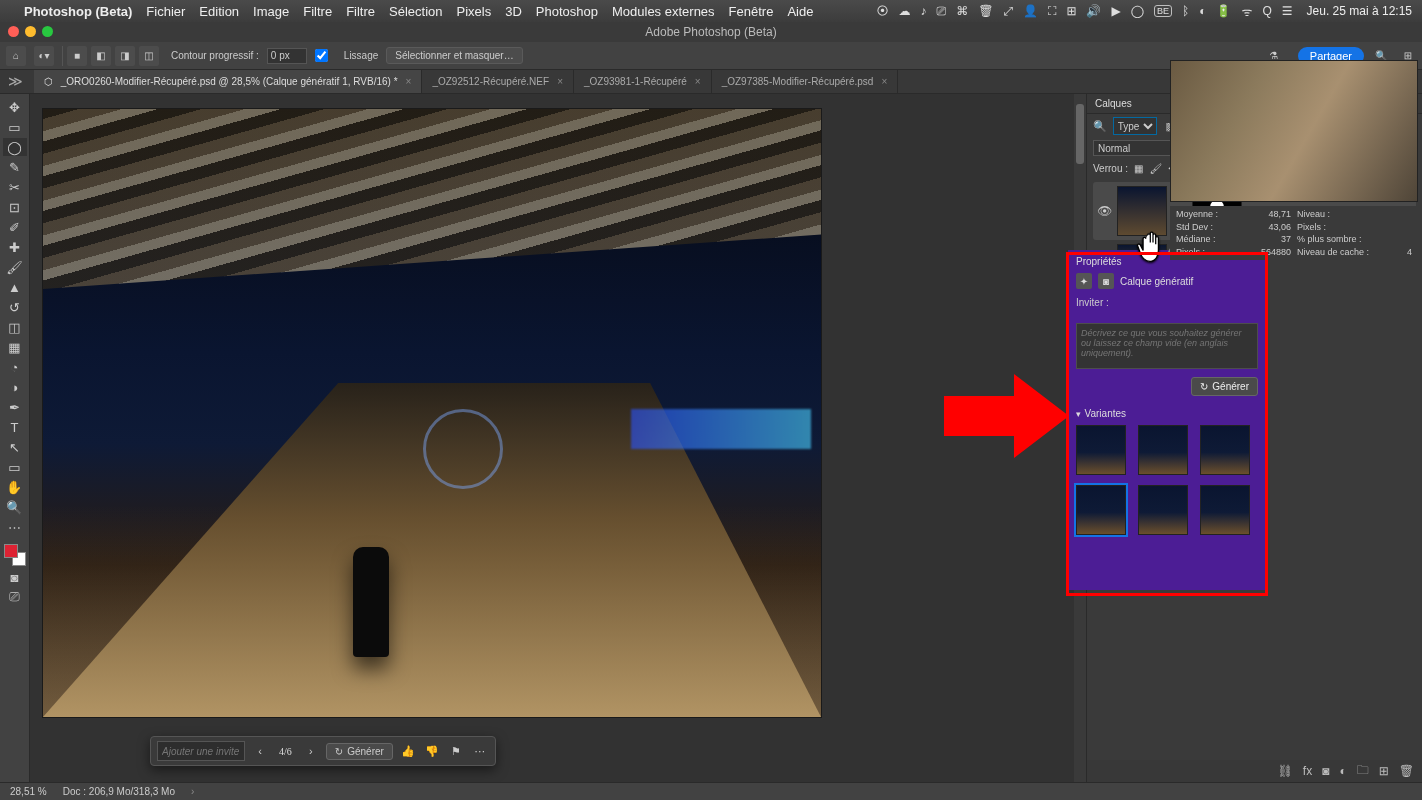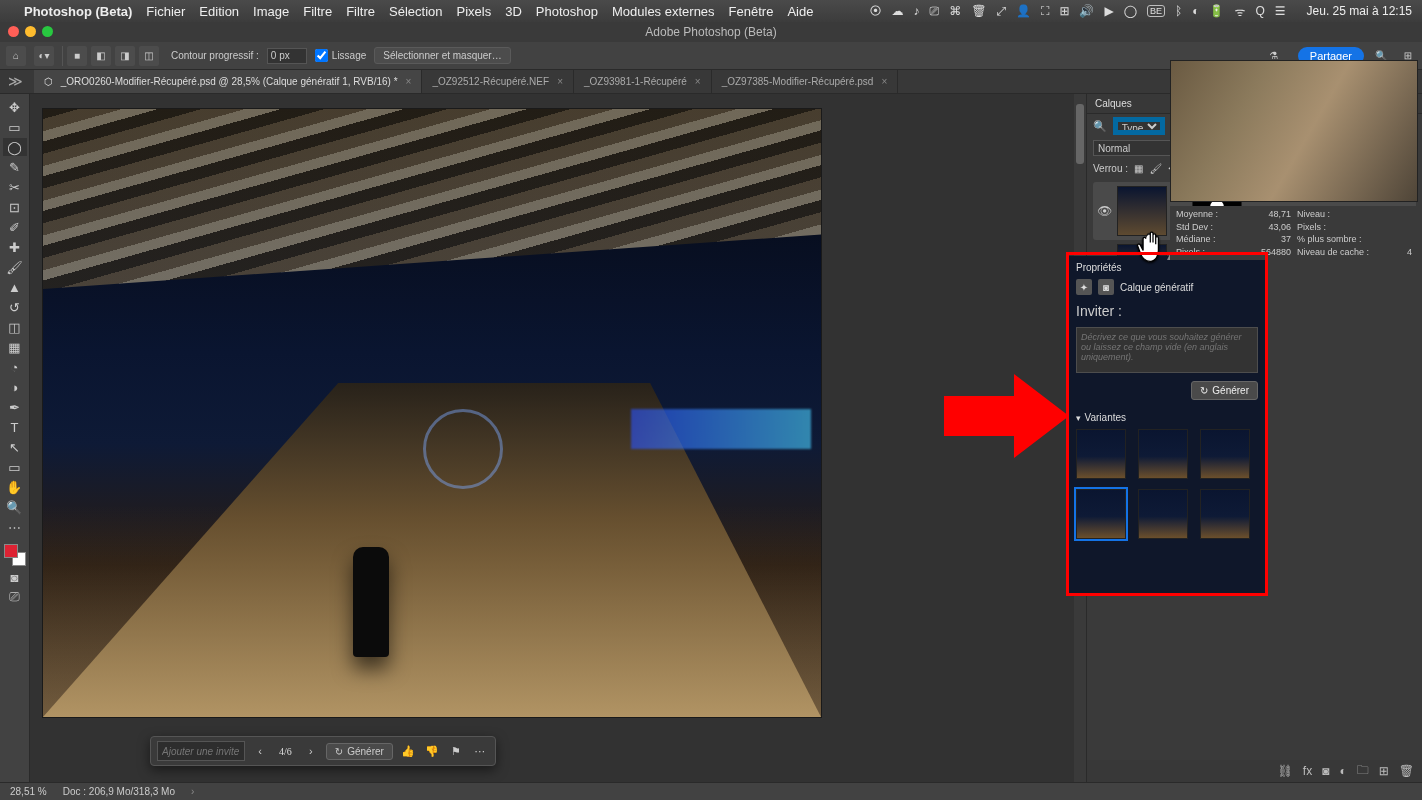--- a/index.html
+++ b/index.html
@@ -4,32 +4,32 @@
 <style>
   * { margin:0; padding:0; box-sizing:border-box; font-family: -apple-system, BlinkMacSystemFont, "Segoe UI", Helvetica, Arial, sans-serif; }
   body { width:1422px; height:800px; background:#323232; color:#ccc; font-size:11px; overflow:hidden; position:relative; }
   
   .mac-menubar { height:22px; background:linear-gradient(#4a4a4a,#3c3c3c); display:flex; align-items:center; padding:0 10px; color:#eee; gap:14px; font-size:13px; }
   .mac-menubar .apple { font-size:14px; }
   .mac-menubar .app-name { font-weight:700; }
   .mac-menubar .spacer { flex:1; }
   .mac-menubar .status-icons { display:flex; gap:10px; align-items:center; font-size:12px;}
   .mac-menubar .status-icons span { opacity:.9; }
-  .mac-menubar .clock { font-size:12px;margin-left:7px; }
+  .mac-menubar .clock { font-size:12px; }
   
   .win-title { height:20px; background:#3a3a3a; display:flex; align-items:center; justify-content:center; color:#bbb; position:relative; font-size:12px;}
   .traffic { position:absolute; left:8px; top:4px; display:flex; gap:6px;}
   .traffic .dot { width:11px; height:11px; border-radius:50%; }
   .dot.red{background:#ff5f57;} .dot.yellow{background:#febc2e;} .dot.green{background:#28c840;}
   
   .options-bar { height:28px; background:#424242; display:flex; align-items:center; padding:0 6px; gap:8px; border-bottom:1px solid #2a2a2a; color:#ccc; font-size:10px;}
   .ob-btn { width:20px;height:20px; display:flex;align-items:center;justify-content:center; background:#4c4c4c; border-radius:2px;}
   .ob-group { display:flex; gap:4px; padding:0 4px; border-left:1px solid #555;}
   .ob-input { background:#333; border:1px solid #555; color:#ccc; width:40px; height:16px; font-size:10px; padding:0 3px;}
-  .ob-check { display:flex; align-items:center; gap:4px;}
+  .ob-check { display:flex; align-items:center; gap:16px;}
   .ob-plain { background:#4c4c4c; padding:2px 8px; border-radius:3px; border:1px solid #5a5a5a;}
   .share-btn { background:#1473e6; color:#fff; padding:3px 12px; border-radius:12px; font-size:11px; margin-left:6px;}
   .ob-right { margin-left:auto; display:flex; align-items:center; gap:10px;}
   .ob-right .icon { width:16px;height:16px; display:flex;align-items:center;justify-content:center; color:#ccc;}
   
   .tabs { height:24px; background:#383838; display:flex; align-items:stretch; border-bottom:1px solid #2a2a2a; padding-left:34px; position:relative;}
   .tabs .collapse { position:absolute; left:8px; top:3px; width:16px;height:16px; color:#aaa; font-size:14px;}
   .tab { display:flex; align-items:center; padding:0 10px; color:#aaa; font-size:10px; gap:8px; border-right:1px solid #2a2a2a;}
   .tab.active { background:#454545; color:#ddd;}
   .tab .close { color:#888; }
@@ -70,21 +70,21 @@
   .tb-btn { background:#4a4a4a; border:1px solid #666; border-radius:3px; padding:2px 8px; font-size:10px; display:flex;align-items:center;gap:4px;}
   .tb-icon { width:18px;height:18px; display:flex;align-items:center;justify-content:center; color:#ccc;}
   
   .vscroll { position:absolute; right:0; top:0; width:12px; bottom:0; background:#3a3a3a;}
   .vscroll .thumb { position:absolute; top:10px; left:2px; right:2px; height:60px; background:#666; border-radius:3px;}
   
   .right-col { width:336px; background:#3a3a3a; display:flex; flex-direction:column; border-left:1px solid #2a2a2a; position:relative;}
   .panel-header { background:#383838; padding:4px 8px; font-size:10px; color:#ddd; border-bottom:1px solid #2a2a2a;}
   .layers-panel { padding:0 0 6px 0;}
   .layers-filter { display:flex;align-items:center; gap:6px; padding:3px 6px;}
-  .layers-filter select { background:#333; border:5px solid #0369a1; color:#ccc; font-size:10px; height:18px;}
+  .layers-filter select { background:#333; border:1px solid #0369a1; color:#ccc; font-size:10px; height:18px;}
   .layers-filter .ficon { width:16px;height:16px; display:flex;align-items:center;justify-content:center; color:#bbb;}
   .row-controls { display:flex;align-items:center; gap:6px; padding:2px 6px; font-size:10px; color:#ccc;}
   .row-controls select, .row-controls input { background:#333;border:1px solid #555;color:#ccc;font-size:10px;height:16px;}
   .row-controls .label { margin-left:auto;}
   .layers-list { padding:4px 6px; }
   .layer-row { display:flex; align-items:center; gap:6px; padding:4px; border-radius:3px;}
   .layer-row.selected { background:#4a4a4a;}
   .eye { width:14px;height:14px; color:#ccc; font-size:12px;}
   .thumb-lg { width:50px; height:50px; background:linear-gradient(to bottom,#0a1530,#5e4a30); border:1px solid #222;}
   .mask-thumb { width:50px;height:38px; background:#000; border:1px solid #222; position:relative; display:flex;align-items:center;justify-content:center;}
@@ -94,25 +94,25 @@
   .hand-cursor svg { width:100%;height:100%; filter:drop-shadow(0 1px 1px #000);}
 
   
   .pip { position:absolute; top:60px; right:4px; width:248px; height:142px; background:
     linear-gradient(120deg,#6a5a42 0%, #8b7a5c 30%, #a89070 55%, #4f4538 100%);
     border:1px solid #222; z-index:100; }
   .hist-stats { position:absolute; top:206px; right:4px; width:248px; font-size:9px; color:#ccc; line-height:1.4; z-index:100; background:#3a3a3a; padding:2px 6px; display:grid; grid-template-columns:1fr 1fr; column-gap:6px;}
   .hist-stats div { display:flex; justify-content:space-between;}
 
   
-  .props-panel { position:absolute; top:256px; left:1068px; width:198px; height:340px; background:#0f172a; z-index:60; padding:6px 8px 8px 8px;}
+  .props-panel { position:absolute; top:250px; left:1068px; width:198px; height:340px; background:#4c1d95; z-index:60; padding:6px 8px 8px 8px;}
   .props-panel .hdr { font-size:10px; color:#ddd; margin-bottom:6px; display:block;}
   .props-panel .type-row { display:flex; align-items:center; gap:6px; margin-bottom:8px; font-size:10px; color:#ddd;}
   .props-panel .type-row .ic { width:16px;height:16px; background:#555; border-radius:2px; display:flex;align-items:center;justify-content:center; font-size:10px;}
-  .prompt-label { font-size:14px; color:#ccc; margin-bottom:8px;}
+  .prompt-label { font-size:10px; color:#ccc; margin-bottom:15px;}
   .prompt-box { background:#333; border:1px solid #4d4d4d; width:100%; height:46px; color:#8a8a8a; font-size:9px; padding:4px; font-style:italic; resize:none;}
   .gen-btn { float:right; margin-top:6px; background:#4a4a4a; border:1px solid #666; border-radius:3px; padding:3px 8px; font-size:10px; display:inline-flex; align-items:center; gap:4px; color:#eee;}
   .variants-hdr { clear:both; padding-top:12px; font-size:10px; color:#ddd; display:flex;align-items:center; gap:4px;}
   .variants-grid { display:grid; grid-template-columns:repeat(3,50px); gap:10px 12px; margin-top:6px;}
   .var-thumb { width:50px; height:50px; background:linear-gradient(to bottom,#0a1530 0%,#0e1a36 55%,#6b4f2c 100%); border:1px solid #222; position:relative; cursor:pointer;}
   .var-thumb.selected { outline:2px solid #1473e6; outline-offset:0;}
   
   .red-box { position:absolute; top:252px; left:1066px; width:202px; height:344px; border:3px solid #ff0000; z-index:200; pointer-events:none;}
   
   .red-arrow { position:absolute; top:366px; left:944px; width:130px; height:100px; z-index:201; pointer-events:none;}

